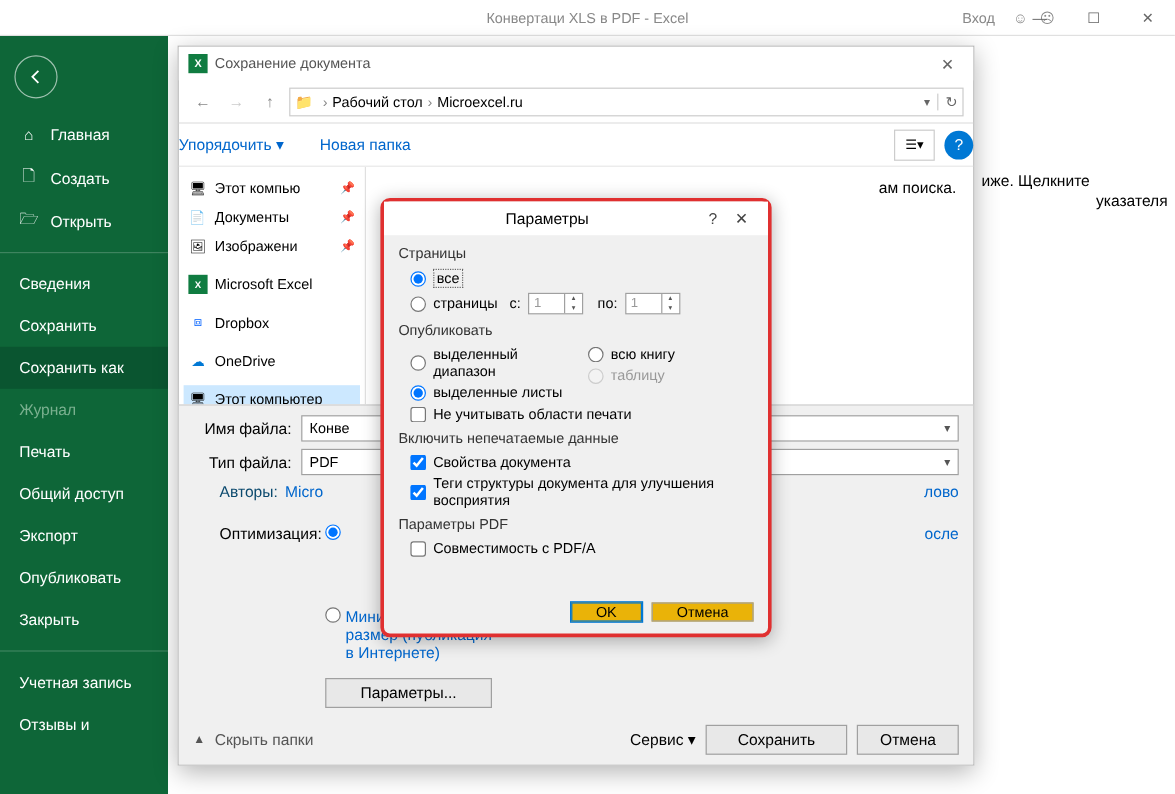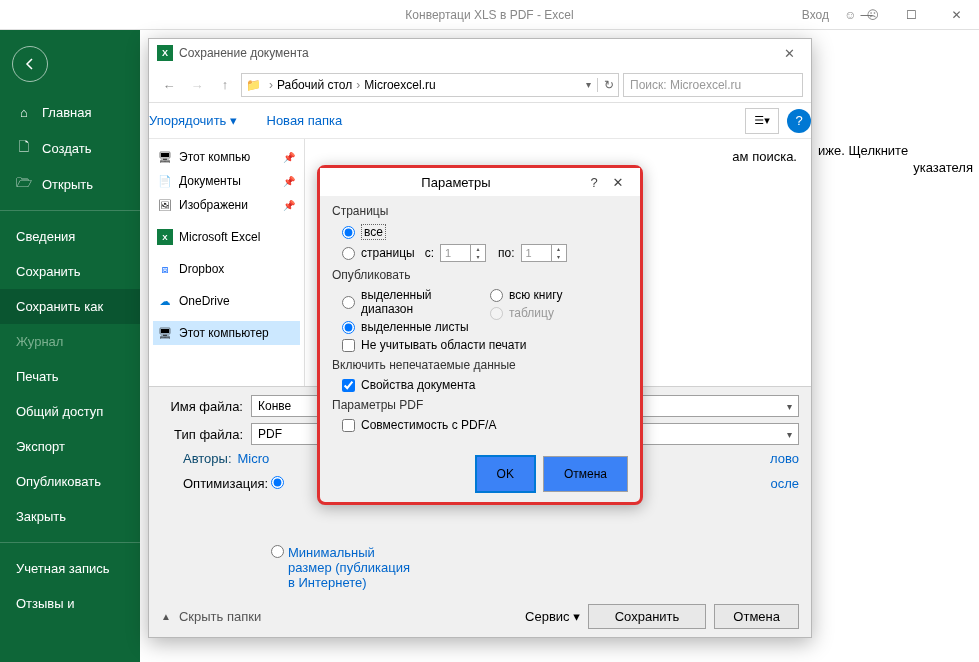--- a/index.html
+++ b/index.html
@@ -57,21 +57,21 @@
 
 .bottom-panel { padding: 8px 12px; background: #f0f0f0; border-top: 1px solid #d0d0d0; }
 .field-row { display: flex; align-items: center; margin-bottom: 6px; }
 .field-row .lbl { width: 90px; text-align: right; padding-right: 8px; font-size: 13px; }
 .field-row input, .field-row .combo { flex: 1; height: 22px; border: 1px solid #a0a0a0; padding: 0 6px; font-size: 12px; background: #fff; }
 .combo { display: flex; align-items: center; position: relative; }
 .combo::after { content: '▾'; position: absolute; right: 6px; color: #555; font-size: 10px; }
 .meta-row { display: flex; gap: 30px; padding-left: 22px; margin: 6px 0; font-size: 13px; }
 .meta-row .ml { color: #0c4a6e; margin-right: 6px; }
 .meta-row .link { color: #0066cc; cursor: pointer; }
-.opt-row { display: flex; align-items: flex-start; padding-left: 22px; margin-top: 10px; gap: 10px; }
+.opt-row { display: flex; align-items: flex-start; padding-left: 22px; margin-top: 20px; gap: 10px; }
 .radio-col { display: flex; flex-direction: column; gap: 4px; }
 .radio-opt { display: flex; align-items: flex-start; gap: 4px; font-size: 13px; }
 .radio-opt .txt { color: #0066cc; cursor: pointer; }
 .params-btn { padding: 4px 14px; border: 1px solid #a0a0a0; background: #e8e8e8; margin-top: 10px; cursor: pointer; font-size: 13px; }
 .footer-row { display: flex; align-items: center; margin-top: 14px; gap: 8px; }
 .footer-row .hide { color: #555; cursor: pointer; font-size: 13px; text-align: center; }
 .footer-row .spacer { flex: 1; }
 .footer-row .link { color: #000; cursor: pointer; }
 .btn { padding: 4px 18px; border: 1px solid #a0a0a0; background: #e8e8e8; cursor: pointer; font-size: 13px; }
 
@@ -85,21 +85,21 @@
 .pm-group-title { font-size: 12px; color: #333; margin-bottom: 4px; }
 .pm-row { display: flex; align-items: center; gap: 6px; padding: 2px 0 2px 10px; font-size: 12px; }
 .pm-row label { cursor: pointer; }
 .pm-row .spin { width: 46px; height: 18px; border: 1px solid #a0a0a0; background: #fff; padding: 0 4px; display: flex; align-items: center; color: #999; position: relative; font-size: 11px; }
 .pm-row .spin::after { content: '▴\A▾'; white-space: pre; position: absolute; right: 0; top: 0; bottom: 0; width: 14px; border-left: 1px solid #a0a0a0; font-size: 6px; line-height: 8px; text-align: center; color: #555; }
 .pm-row input[type=radio], .pm-row input[type=checkbox] { cursor: pointer; }
 .pm-row.dim { color: #999; }
 .pm-cols { display: flex; }
 .pm-col { flex: 1; }
 .pm-footer { display: flex; justify-content: flex-end; gap: 8px; padding: 10px 12px; }
-.pm-btn { padding: 10px 20px; border: 1px solid #a0a0a0; background: #3b82f6; cursor: pointer; font-size: 12px; }
+.pm-btn { padding: 0 20px; border: 1px solid #a0a0a0; background: #eab308; cursor: pointer; font-size: 12px; margin-top: 14px; }
 .pm-btn.primary { border: 1px solid #0078d4; box-shadow: 0 0 0 1px #0078d4; }
 .dashed { border: 1px dotted #666; padding: 0 2px; }
 
 
 .right-text { position: absolute; left: 818px; top: 143px; width: 155px; font-size: 13px; color: #000; }
 
 input[type=radio], input[type=checkbox] { margin: 0; }
 </style>
 </head>
 <body>
@@ -190,21 +190,20 @@
     <div class="nav-btn">↑</div>
     <div class="addr-bar">
       <span class="folder-ico">📁</span>
       <span class="sep">›</span>
       <span>Рабочий стол</span>
       <span class="sep">›</span>
       <span>Microexcel.ru</span>
       <span style="margin-left:auto;color:#666;font-size:10px">▾</span>
       <span style="margin-left:6px;color:#666;border-left:1px solid #ccc;padding-left:6px">↻</span>
     </div>
-    <div class="search-box">Поиск: Microexcel.ru</div>
   </div>
   <div class="toolbar">
     <span class="link">Упорядочить  ▾</span>
     <span style="width:30px"></span>
     <span class="link">Новая папка</span>
     <div class="spacer"></div>
     <div class="viewbtn">☰▾</div>
     <div class="helpbtn">?</div>
   </div>
   <div class="main-area">
@@ -278,20 +277,21 @@
           </div>
         <div style="height:48px"></div>
         <div class="radio-opt">
           <input type="radio" style="">
           <div class="txt">
             <div>Минимальный</div>
             <div>размер (публикация</div>
             <div>в Интернете)</div>
           </div>
         </div>
+        <button class="params-btn">Параметры...</button>
       </div>
       <div style="margin-left:auto"><span class="link" style="color:#0066cc">осле</span></div>
     </div>
     <div class="footer-row">
       <span style="font-size:10px;color:#555">▲</span>
       <span class="hide">Скрыть папки</span>
       <div class="spacer"></div>
       <span class="link">Сервис  ▾</span>
       <button class="btn" style="padding:4px 26px">Сохранить</button>
       <button class="btn">Отмена</button>
@@ -349,20 +349,24 @@
           <input type="checkbox" style="">
           <label>Не учитывать области печати</label>
         </div>
     </div>
     <div class="pm-group">
       <div class="pm-group-title">Включить непечатаемые данные</div>
       <div class="pm-row">
           <input type="checkbox" checked="" style="">
           <label>Свойства документа</label>
         </div>
+      <div class="pm-row">
+          <input type="checkbox" checked="" style="">
+          <label>Теги структуры документа для улучшения восприятия</label>
+        </div>
     </div>
     <div class="pm-group">
       <div class="pm-group-title">Параметры PDF</div>
       <div class="pm-row">
           <input type="checkbox" style="">
           <label>Совместимость с PDF/A</label>
         </div>
     </div>
   </div>
   <div class="pm-footer">

